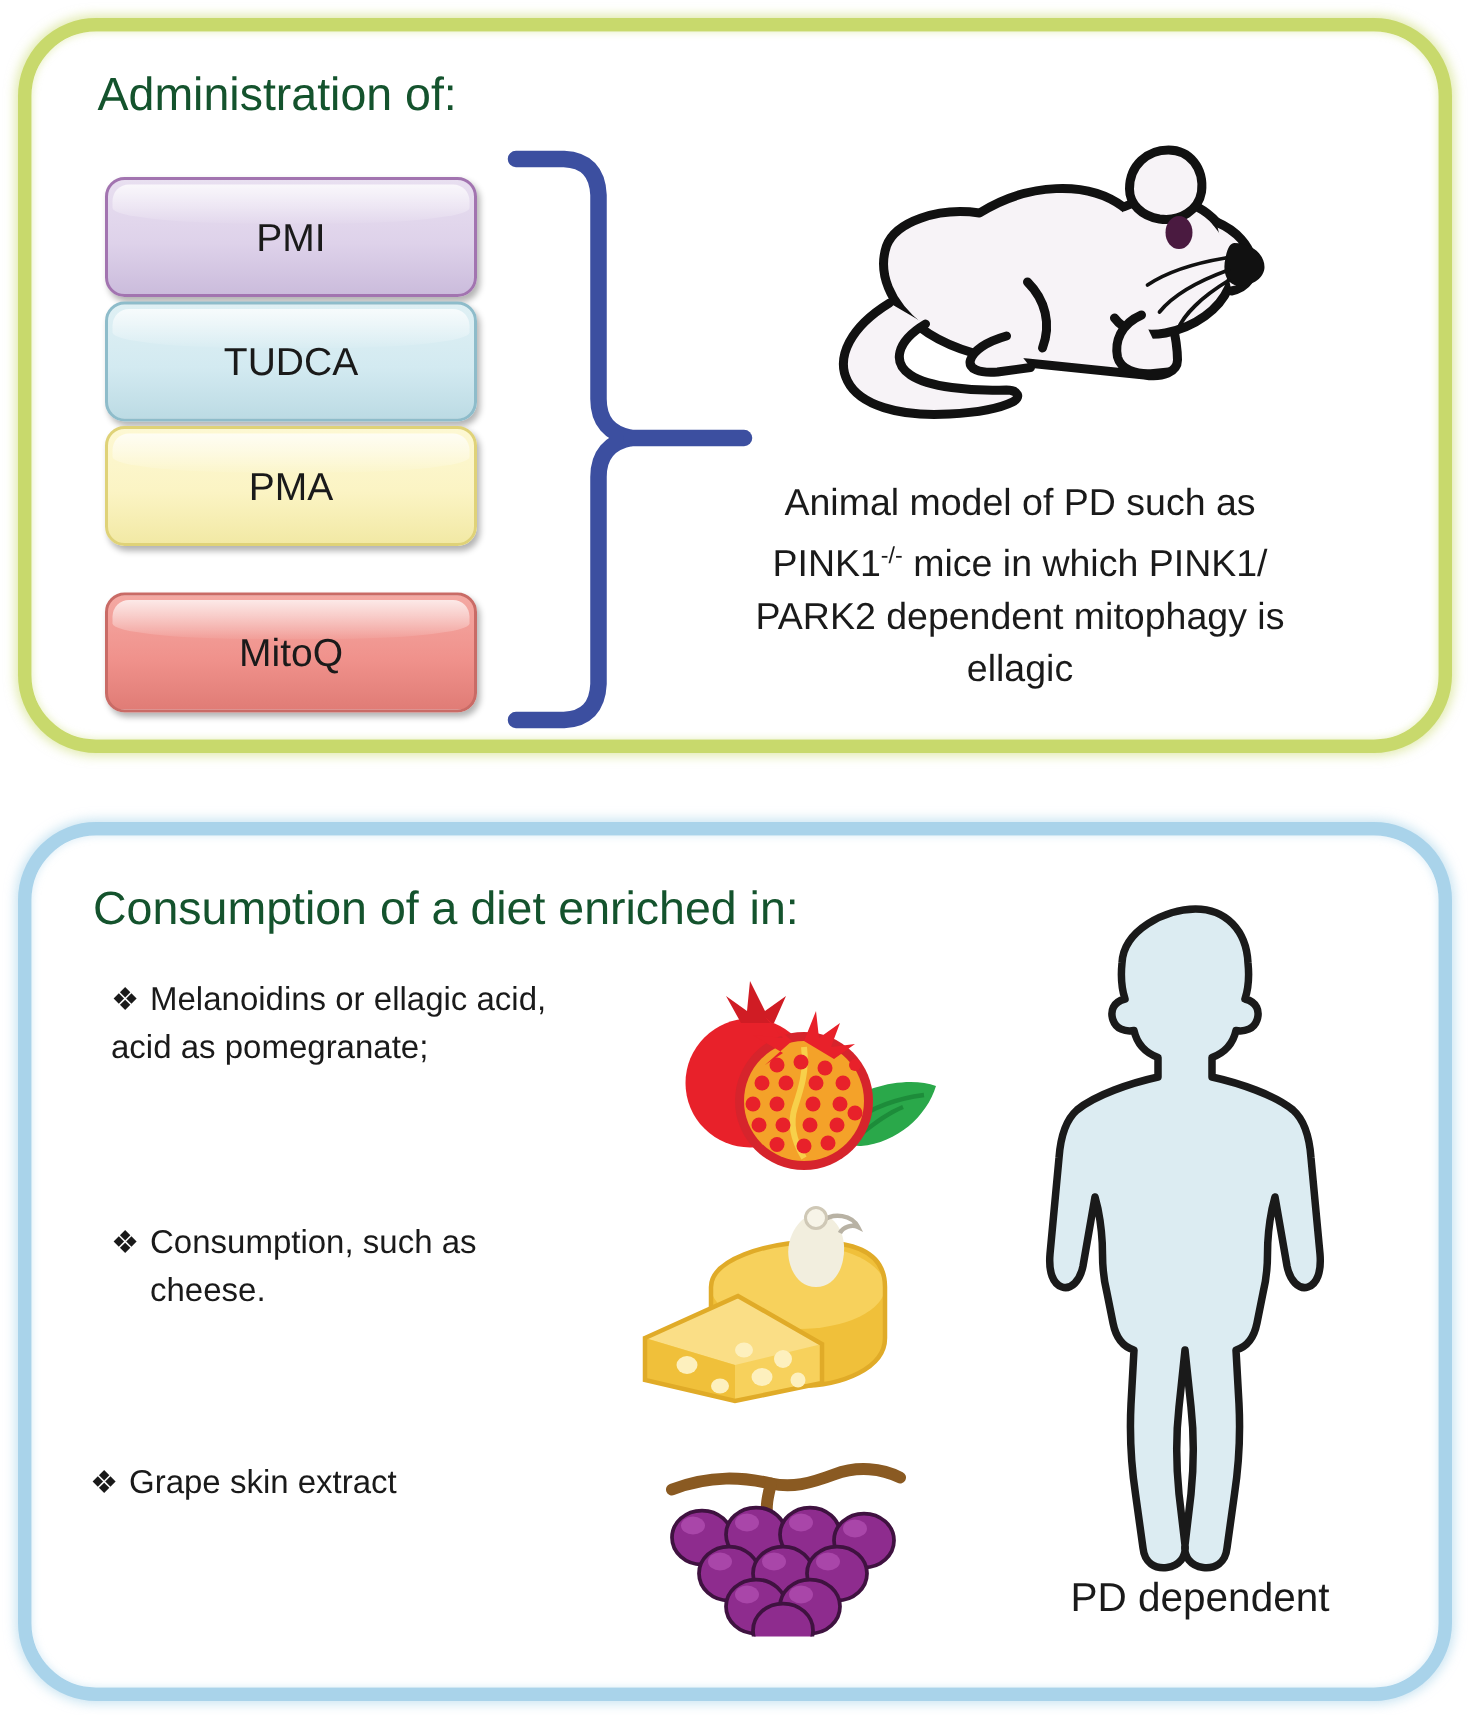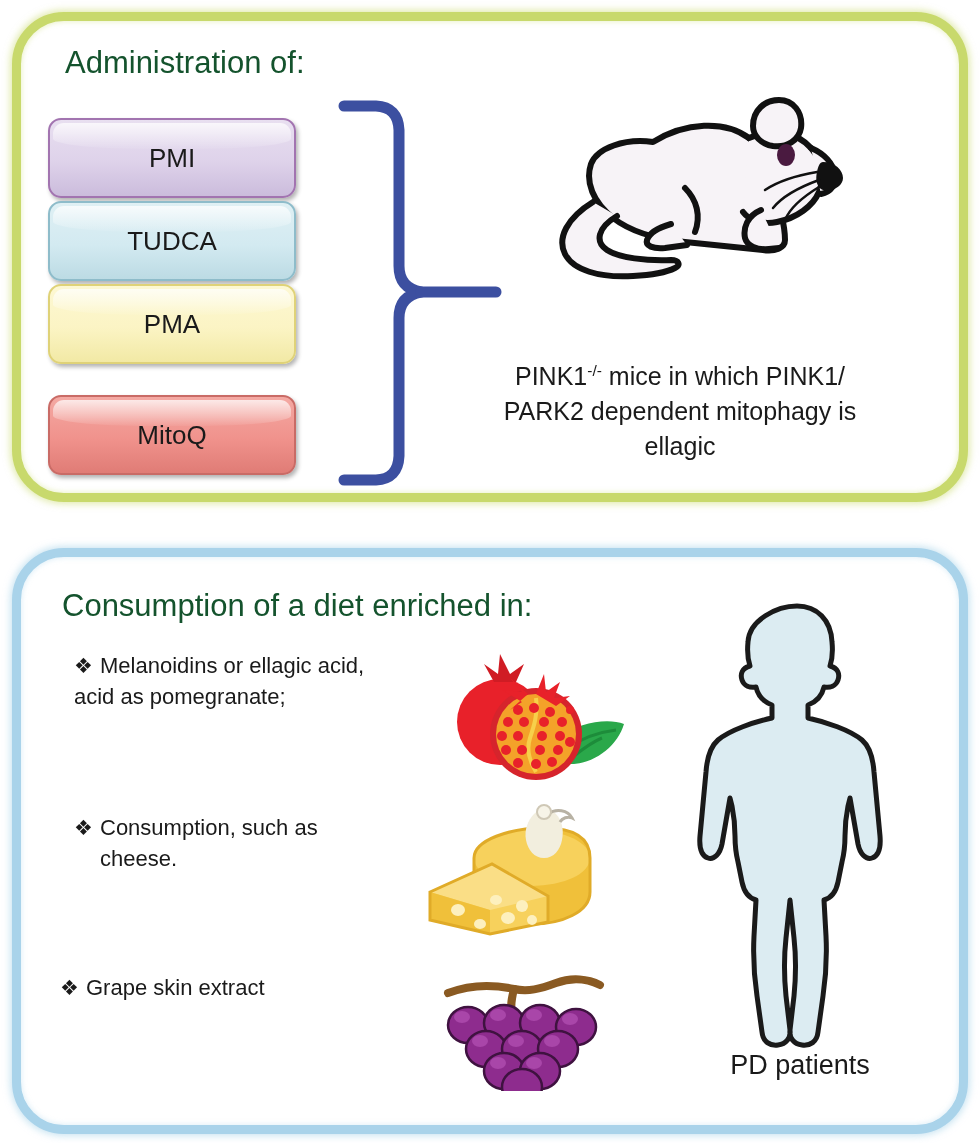--- a/index.html
+++ b/index.html
@@ -48,21 +48,21 @@
     font-size: 31px;
     line-height: 36px;
     white-space: nowrap;
   }
   #heading-top  { left: 65px;  top: 45px;  }
   #heading-bot  { left: 62px;  top: 588px; }
 
   
   .drug-stack {
     position: absolute;
-    left: 48px;
+    left: 70px;
     top: 118px;
   }
   .drug-box {
     position: relative;
     width: 248px;
     height: 80px;
     margin-bottom: 3px;
     border-radius: 13px;
     display: flex;
     align-items: center;
@@ -222,21 +222,21 @@
   <ellipse cx="251" cy="63" rx="9" ry="11" fill="#4a1a40"></ellipse>
 
   <g stroke="#111111" stroke-width="2.5" fill="none" stroke-linecap="round">
     <path d="M282 80 C258 84 242 90 230 98"></path>
     <path d="M284 88 C262 96 246 106 238 116"></path>
     <path d="M284 95 C266 106 254 118 250 128"></path>
   </g>
 </svg>
 
 <div id="model-text">
-  <br>
+  <span>Animal model of PD such as</span><br>
   PINK1<sup>-/-</sup> mice in which PINK1/<br>
   <span>PARK2 dependent mitophagy is</span><br>
   <span>ellagic</span>
 </div>
 
 <div class="panel panel-bottom"></div>
 
 <div class="heading" id="heading-bot">Consumption of a diet enriched in:</div>
 
 <div class="bullet-item" id="bullet-0">
@@ -396,13 +396,13 @@
            C17 158 20 147 28 140
            C40 130 64 122 82 118
            L82 105
            C74 102 68 96 66 87
            C60 88 54 86 52 80
            C50 74 52 68 60 66
            C58 60 57 52 58 42
            C59 20 87 6 107 6 Z" fill="#dcecf2" stroke="#1a1a1a" stroke-width="5" stroke-linejoin="round"></path>
 </svg>
 
-<div id="patient-label">PD patients</div>
+<div id="patient-label">PD dependent</div>
 
 </body></html>

